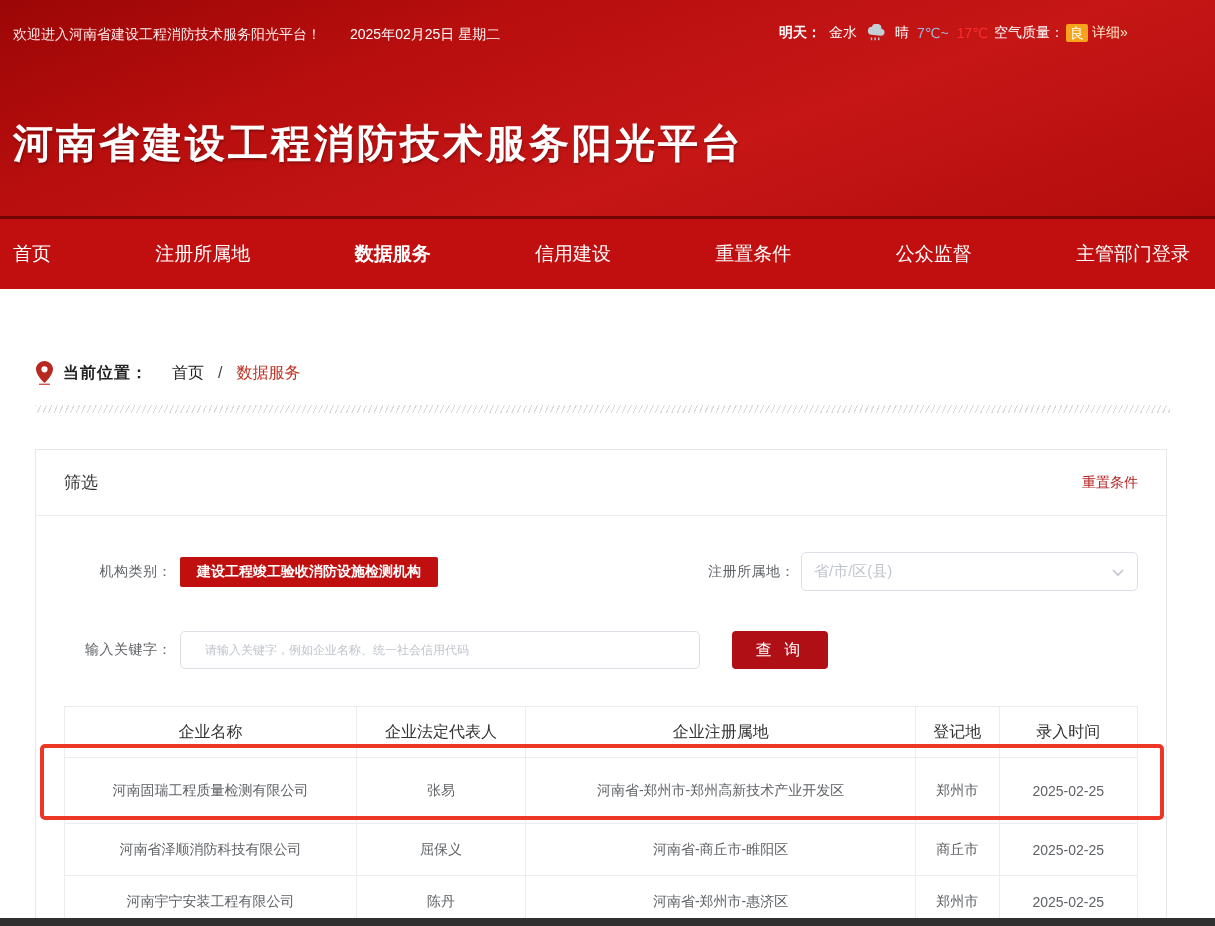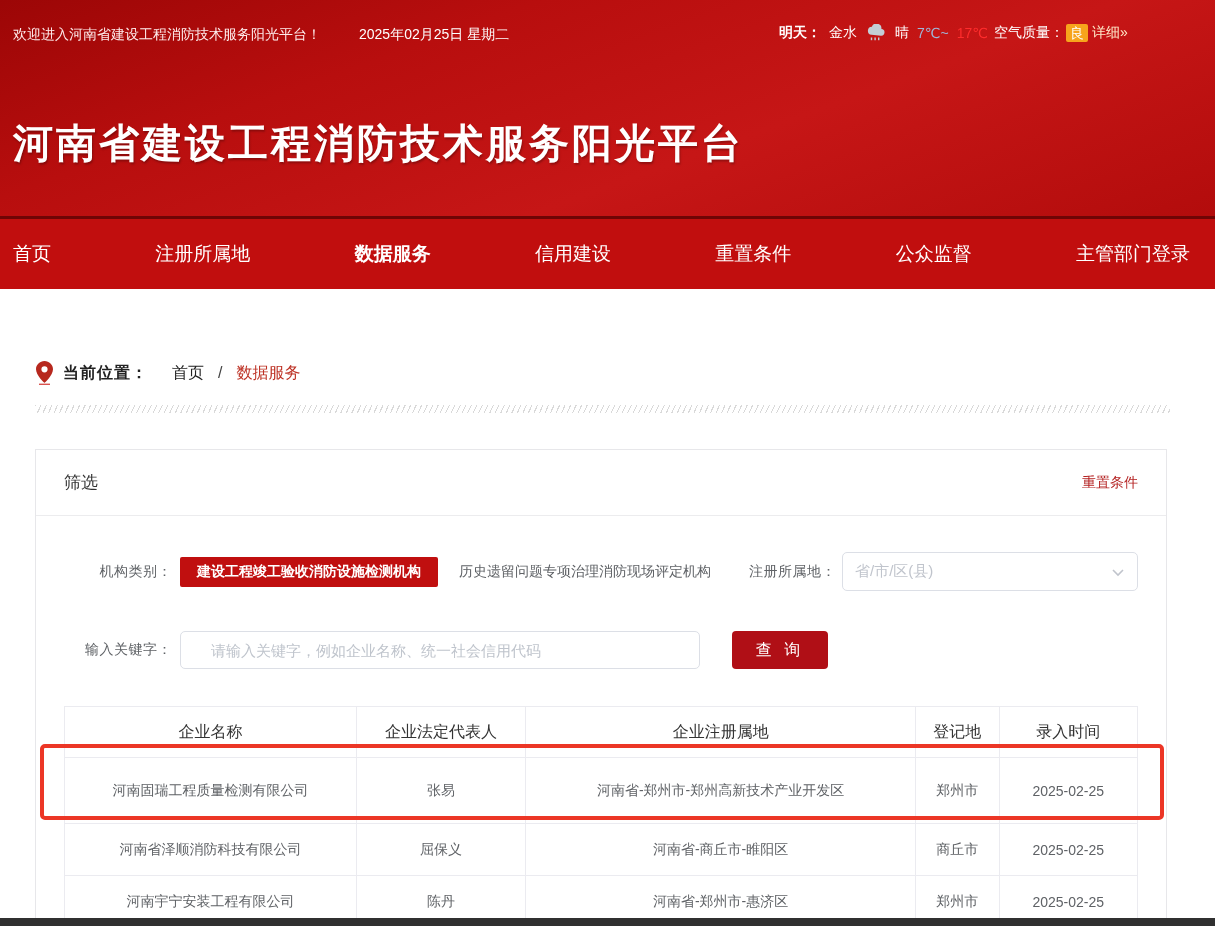--- a/index.html
+++ b/index.html
@@ -8,21 +8,21 @@
     font-family:"Liberation Sans","DejaVu Sans",sans-serif;
     background:#fff; color:#333; position:relative;
   }
   
   .hero {
     position:relative; height:216px;
     background:linear-gradient(160deg,#9c0606 0%,#b80e0e 30%,#c61616 62%,#b30c0c 100%);
   }
   .hero-top { position:absolute; top:24px; left:0; right:0; height:24px; font-size:14px; color:#ffecec; }
   .welcome { position:absolute; left:13px; top:2px; }
-  .topdate { position:absolute; left:359px; top:2px; color:#fff; }
+  .topdate { position:absolute; left:350px; top:2px; color:#fff; }
   .weather { position:absolute; left:779px; top:0; display:flex; align-items:center; gap:8px; color:#fff;text-align:right; }
   .weather .bold { font-weight:bold; }
   .temp-low { color:#9fb6d8; }
   .temp-high { color:#ff2d2d; }
   .aq-badge { background:#f7a41c; color:#fff; padding:0 4px; border-radius:2px; line-height:18px; display:inline-block; }
   .detail-link { color:#ffe9c8; cursor:pointer; }
   .cloud-icon { display:inline-flex; }
   .site-title {
     position:absolute; left:13px; top:116px;
     font-size:40px; font-weight:900; color:#fff; letter-spacing:3px;
@@ -69,21 +69,21 @@
   .tag + .tag { margin-left:4px; }
   .region-label { margin-left:auto; }
   .select {
     margin-left:6px; width:337px; height:39px; border:1px solid #dcdfe6; border-radius:5px;
     display:flex; align-items:center; justify-content:space-between; padding:0 12px;
     font-size:15px; color:#c0c4cc; background:#fff; cursor:pointer;
   }
   .chevron { width:14px; height:14px; display:inline-flex; }
   .kw-input {
     margin-left:8px; width:520px; height:38px; border:1px solid #dcdfe6; border-radius:5px;
-    padding:0 30px; font-size:15px; color:#333; outline:none;
+    padding:0 24px; font-size:12px; color:#333; outline:none;
     font-family:"Liberation Sans","DejaVu Sans",sans-serif;
   }
   .kw-input::placeholder { color:#bfc4cc; }
   .search-btn {
     margin-left:32px; width:96px; height:38px; background:#b00f16; color:#fff;
     border:none; border-radius:4px; font-size:16px; letter-spacing:4px; cursor:pointer;
     font-family:"Liberation Sans","DejaVu Sans",sans-serif;
   }
   
   .tbl { margin-top:37px; width:100%; border-collapse:collapse; table-layout:fixed; }
@@ -170,21 +170,20 @@
     <span class="reset-link">重置条件</span>
   </div>
   <div class="card-body">
 
     <div class="filter-row">
       <span class="f-label">机构类别：</span>
       <span class="tags">
 
           <span class="tag selected">建设工程竣工验收消防设施检测机构</span>
 
-          <span class="tag">历史遗留问题专项治理消防现场评定机构</span>
         </span>
       <span class="f-label region-label">注册所属地：</span>
       <span class="select">
         <span>省/市/区(县)</span>
         <span class="chevron">
           <svg width="14" height="14" viewBox="0 0 14 14">
               <polyline points="2,5 7,10 12,5" fill="none" stroke="#c0c4cc" stroke-width="1.6"></polyline>
             </svg>
         </span>
       </span>

